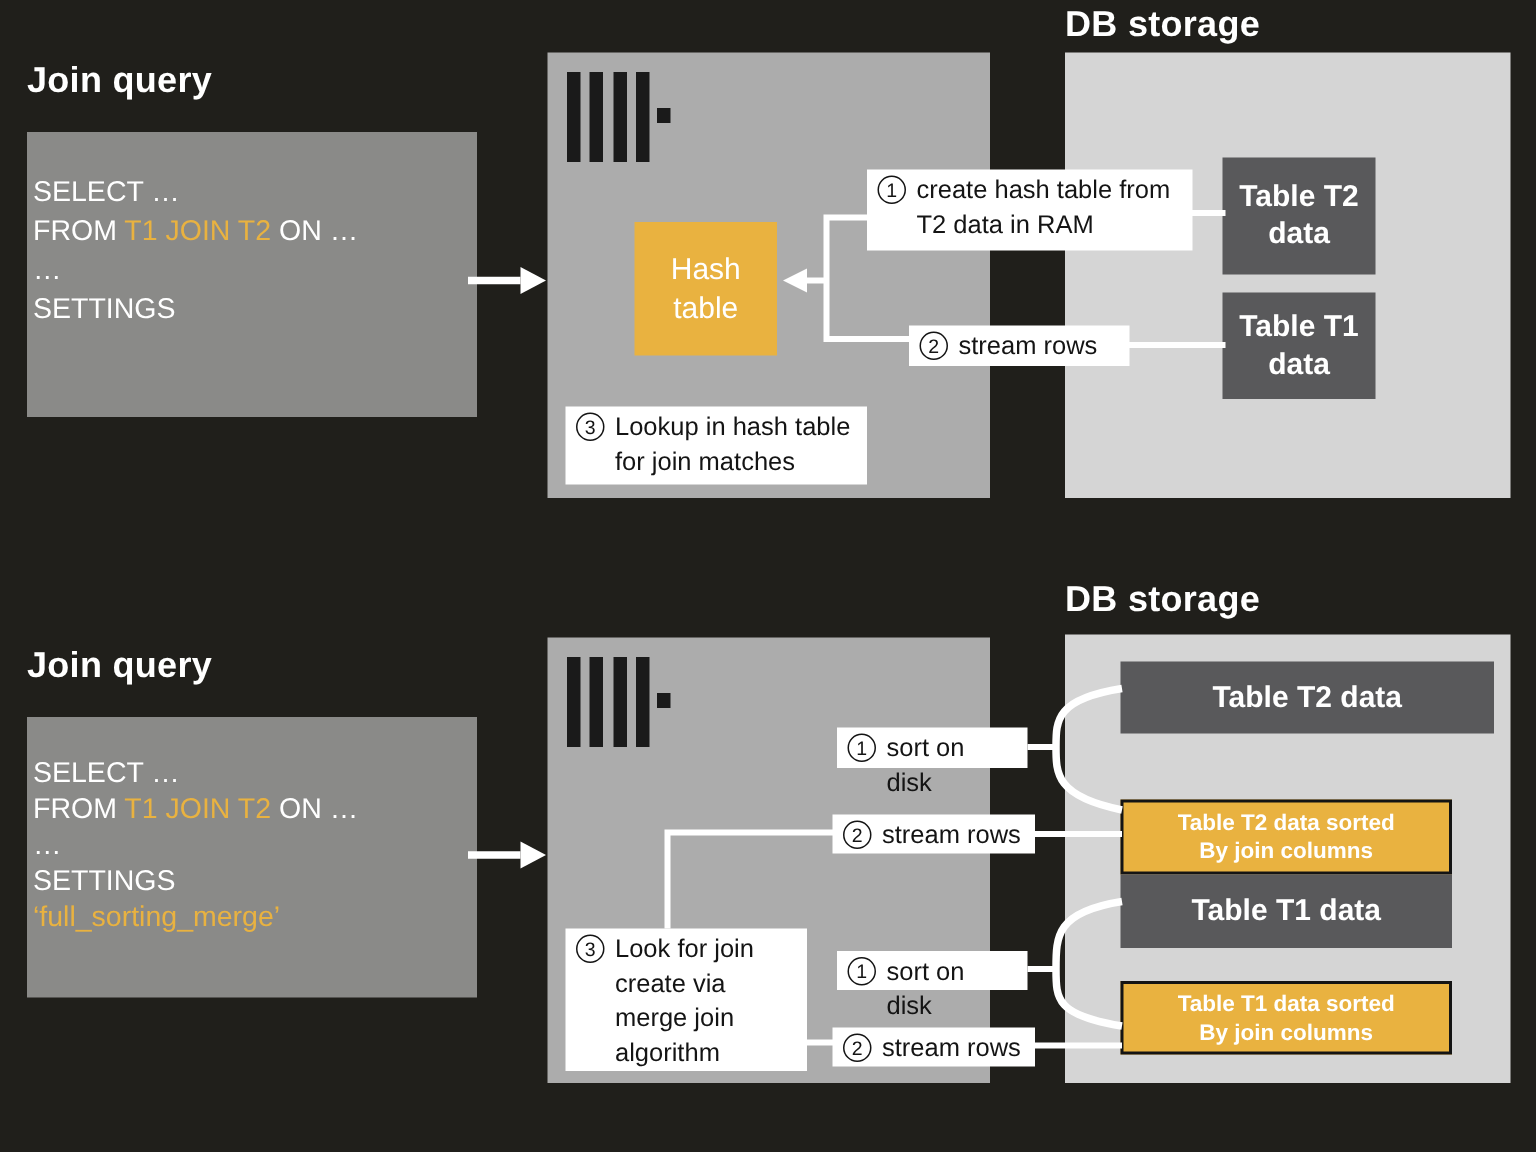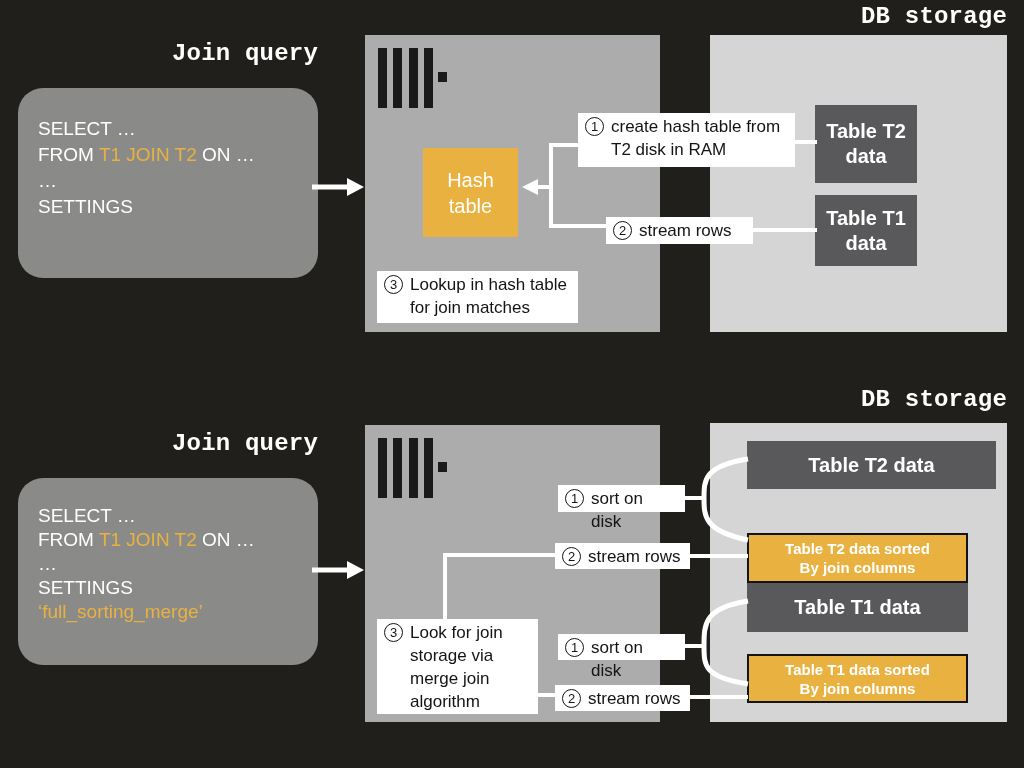--- a/index.html
+++ b/index.html
@@ -3,26 +3,25 @@
 <meta charset="utf-8">
 <style>
   html,body{margin:0;padding:0;background:#201F1B;}
   .stage{
     position:relative;width:1024px;height:768px;overflow:hidden;
     background:var(--bg,#201F1B);
     font-family:"Liberation Sans", sans-serif;
     -webkit-font-smoothing:antialiased;
   }
   .abs{position:absolute;box-sizing:border-box;}
-  .sec-title{color:#fff;font-size:24px;font-weight:700;text-align:right;letter-spacing:.2px;font-family:Liberation Mono, monospace;}
+  .sec-title{color:#fff;font-size:24px;font-weight:700;text-align:left;letter-spacing:.2px;}
   .query-box{
     background:var(--queryGray,#8A8A88);color:#fff;
     font-size:19px;line-height:26px;font-weight:500;
-    padding:28px 10px 0 20px;
-    border-radius:25px;
+    padding:28px 10px 0 4px;
   }
   .query-box .accent{color:var(--accent,#E9B240);}
   .query-box.tight{line-height:24px;padding-top:26px;}
   .server-box{background:var(--serverGray,#ACACAC);}
   .db-box{background:var(--dbGray,#D5D5D5);}
   .dark-box{
     background:var(--tableDark,#59595B);color:#fff;font-weight:700;font-size:20px;line-height:25px;
     display:flex;flex-direction:column;align-items:center;justify-content:center;text-align:center;
   }
   .gold{background:var(--accent,#E9B240);}
@@ -117,21 +116,21 @@
     </div>
     <div class="abs dark-box zTop" style="left:815px;top:195px;width:102px;height:71px;">
       <div>Table T1</div>
       <div>data</div>
     </div>
 
     <div class="abs wlabel" style="left:578px;top:113px;width:217px;height:54px;">
       <span class="circ">1</span>
       <span>
         <div>create hash table from</div>
-        <div>T2 disk in RAM</div>
+        <div>T2 data in RAM</div>
       </span>
     </div>
     <div class="abs wlabel" style="left:606px;top:217px;width:147px;height:27px;">
       <span class="circ">2</span>
       <span>stream rows</span>
     </div>
     <div class="abs wlabel" style="left:377px;top:271px;width:201px;height:52px;">
       <span class="circ">3</span>
       <span>
         <div>Lookup in hash table</div>
@@ -183,21 +182,21 @@
       <span>sort on disk</span>
     </div>
     <div class="abs wlabel" style="left:555px;top:543px;width:135px;height:26px;">
       <span class="circ">2</span>
       <span>stream rows</span>
     </div>
     <div class="abs wlabel" style="left:377px;top:619px;width:161px;height:95px;">
       <span class="circ">3</span>
       <span>
         <div>Look for join</div>
-        <div>storage via</div>
+        <div>create via</div>
         <div>merge join</div>
         <div>algorithm</div>
       </span>
     </div>
     <div class="abs wlabel" style="left:558px;top:634px;width:127px;height:26px;">
       <span class="circ">1</span>
       <span>sort on disk</span>
     </div>
     <div class="abs wlabel" style="left:555px;top:685px;width:135px;height:26px;">
       <span class="circ">2</span>

